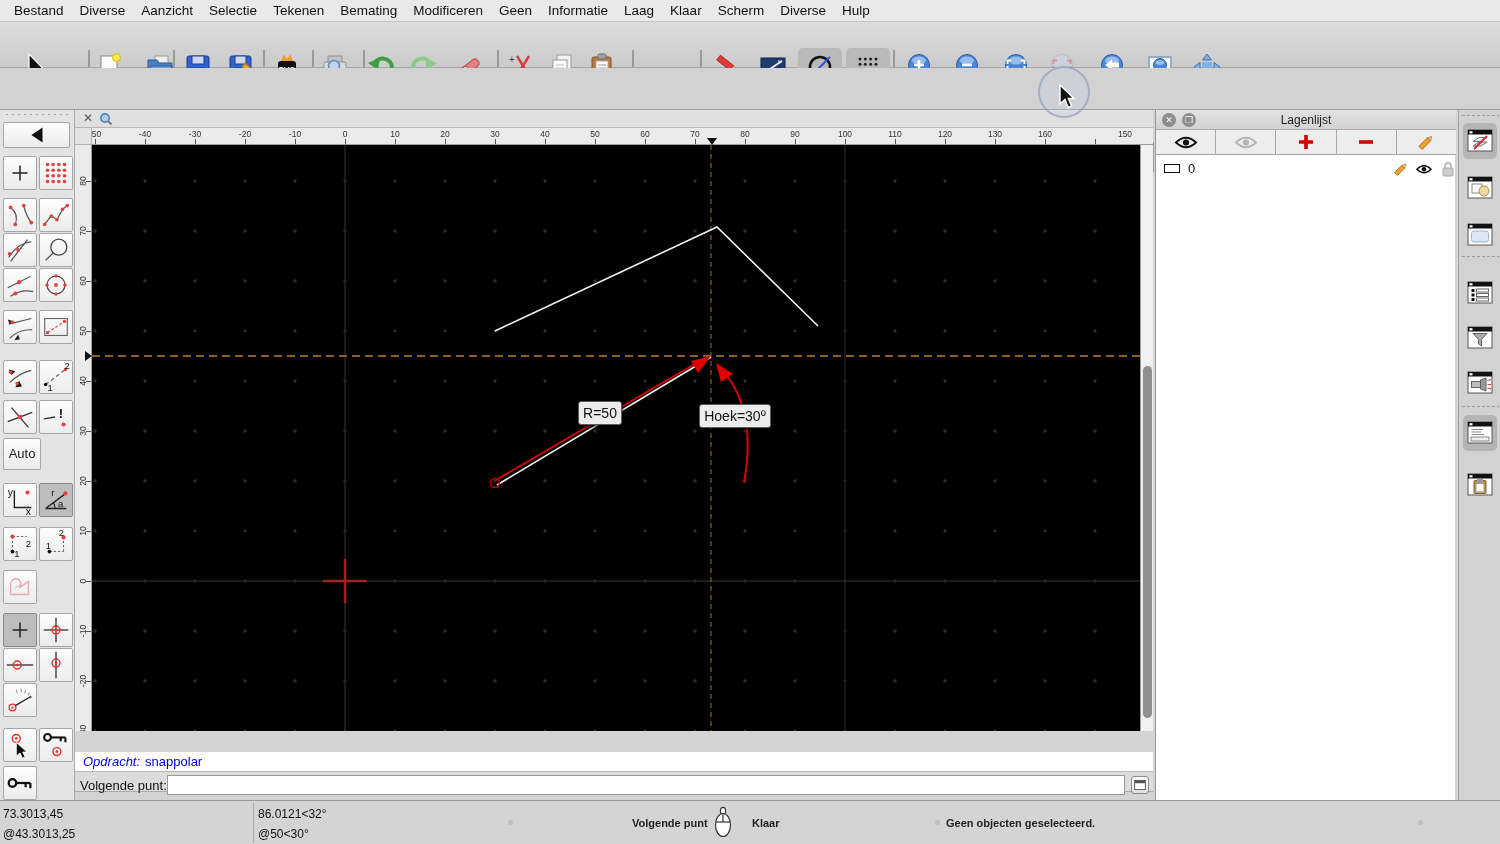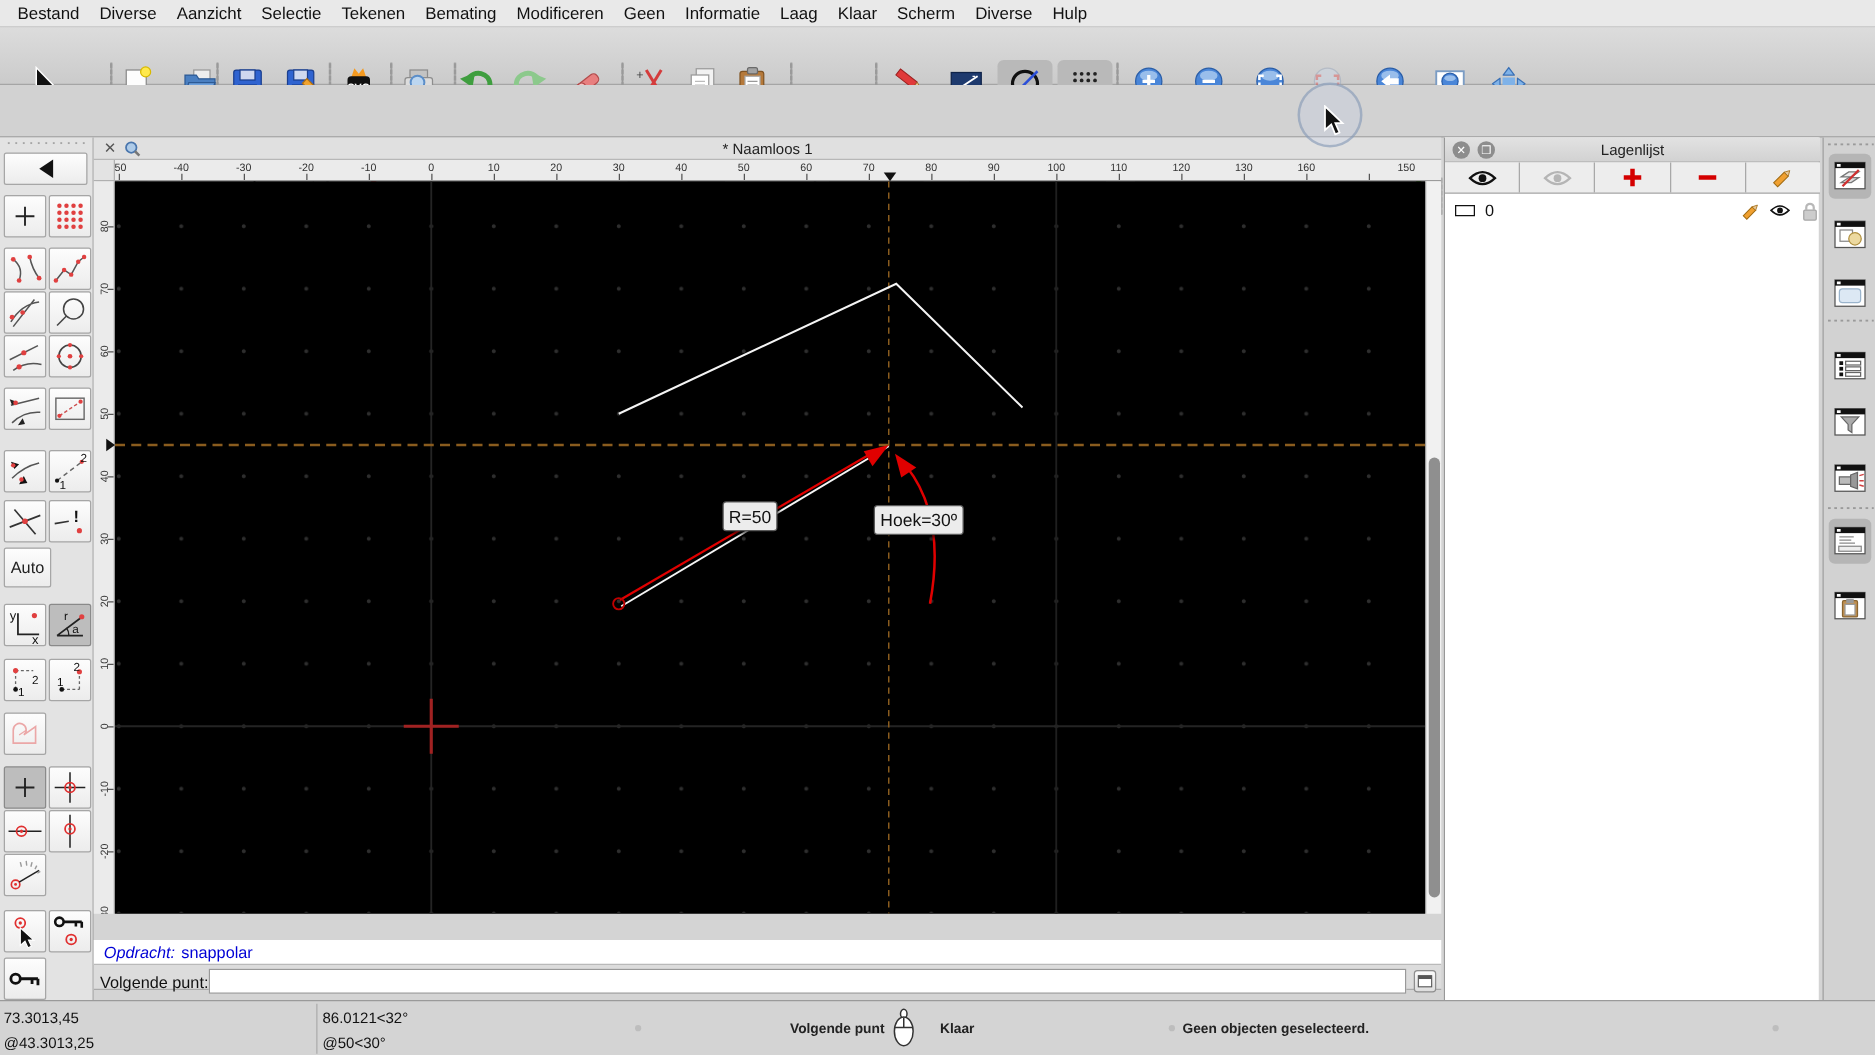--- a/index.html
+++ b/index.html
@@ -598,21 +598,20 @@
     </div>
 
   <div id="tabbar">
     <span id="tab-close">✕</span>
     <span id="tab-lens">
       <svg viewBox="0 0 14 14">
           <circle cx="6" cy="6" r="4.2" fill="#aecbe8" stroke="#4a76ad" stroke-width="1.4"></circle>
           <line x1="9" y1="9" x2="12.5" y2="12.5" stroke="#777" stroke-width="2"></line>
         </svg>
     </span>
-    <div id="tab-title">* Naamloos 1</div>
   </div>
 
   <div id="ruler-corner"></div>
   <div id="hruler">
       <span class="hlbl" style="left: -12px;">-50</span>
       <span class="htick" style="left: 3px;"></span>
       <span class="hlbl" style="left: 38px;">-40</span>
       <span class="htick" style="left: 53px;"></span>
       <span class="hlbl" style="left: 88px;">-30</span>
       <span class="htick" style="left: 103px;"></span>

